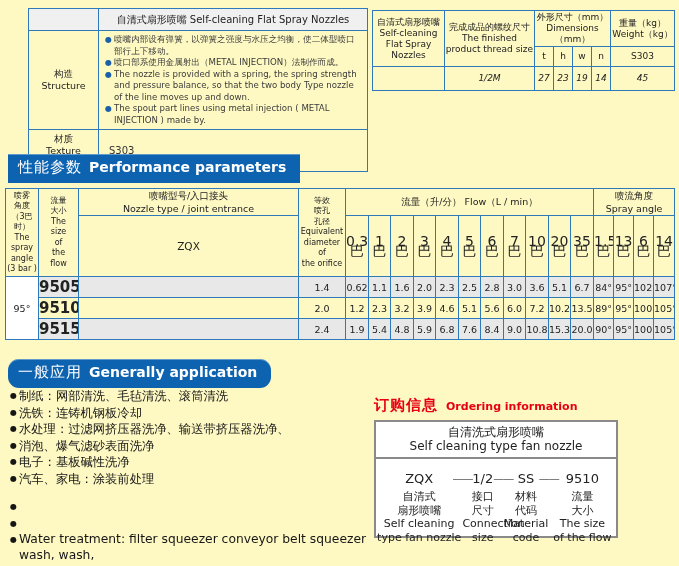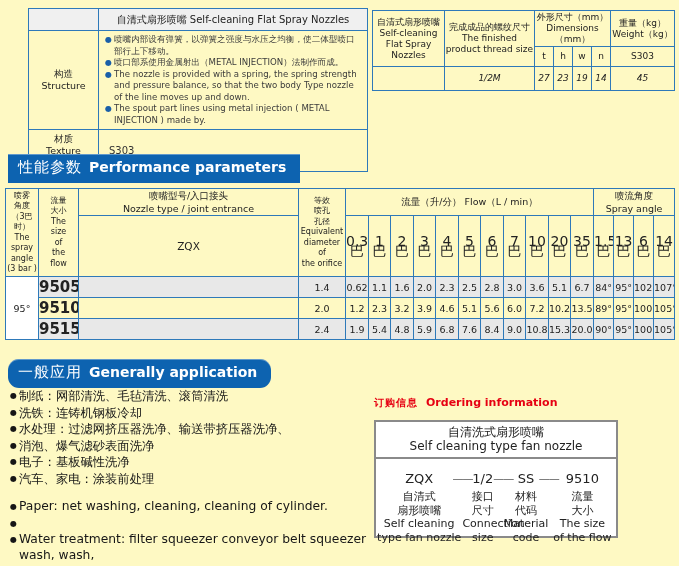--- a/index.html
+++ b/index.html
@@ -50,21 +50,21 @@
 
   
   #apps{position:absolute; left:10px; top:388px; width:360px;}
   .app-item{display:flex; font-size:12.3px; line-height:16.5px; color:#161616;}
   .app-item .dot{font-size:8px; margin-right:2px; line-height:16.5px; color:#161616;}
   #apps-en{margin-top:12px;}
   #apps-en .app-item{line-height:15.8px;}
 
   
   #ordering-title{position:absolute; left:374px; top:396px; display:flex; align-items:baseline; gap:8px; color:var(--red);}
-  #ordering-title .cn{font-size:10px; font-weight:bold; letter-spacing:1px;}
+  #ordering-title .cn{font-size:15px; font-weight:bold; letter-spacing:1px;}
   #ordering-title .en{font-size:11px; font-weight:bold;}
   #order-box{position:absolute; left:374px; top:420px; width:244px; height:118px; border:2px solid #8a8a8a; background:#fff;}
   #order-box .obt{border-bottom:2px solid #8a8a8a; text-align:center; padding:3px 0 4px; font-size:12px; line-height:14px; color:#222;}
   .code-row{display:flex; position:relative; margin-top:12px;}
   .code-col{text-align:center; font-size:13px; color:#222;}
   .cw1{width:36%;} .cw2{width:17%;} .cw3{width:19%;} .cw4{width:28%;}
   .dash{position:absolute; transform:translateX(-50%); top:1px; font-size:11px; color:#555; letter-spacing:-1px;}
   .d1{left:36%;} .d2{left:53%;} .d3{left:72%;}
   .label-row{display:flex; margin-top:4px;}
   .label-col{text-align:center; font-size:11px; line-height:13.5px; color:#222; white-space:pre-line;}
@@ -370,21 +370,20 @@
           <span>电子：基板碱性洗净</span>
         </div>
       <div class="app-item">
           <span class="dot">●</span>
           <span>汽车、家电：涂装前处理</span>
         </div>
     </div>
     <div id="apps-en">
       <div class="app-item">
           <span class="dot">●</span>
-          <span>Paper: net washing, cleaning, cleaning of cylinder.</span>
         </div>
       <div class="app-item">
           <span class="dot">●</span>
         </div>
       <div class="app-item">
           <span class="dot">●</span>
           <span>Water treatment: filter squeezer conveyor belt squeezer wash, wash,</span>
         </div>
       <div class="app-item">
           <span class="dot">●</span>

